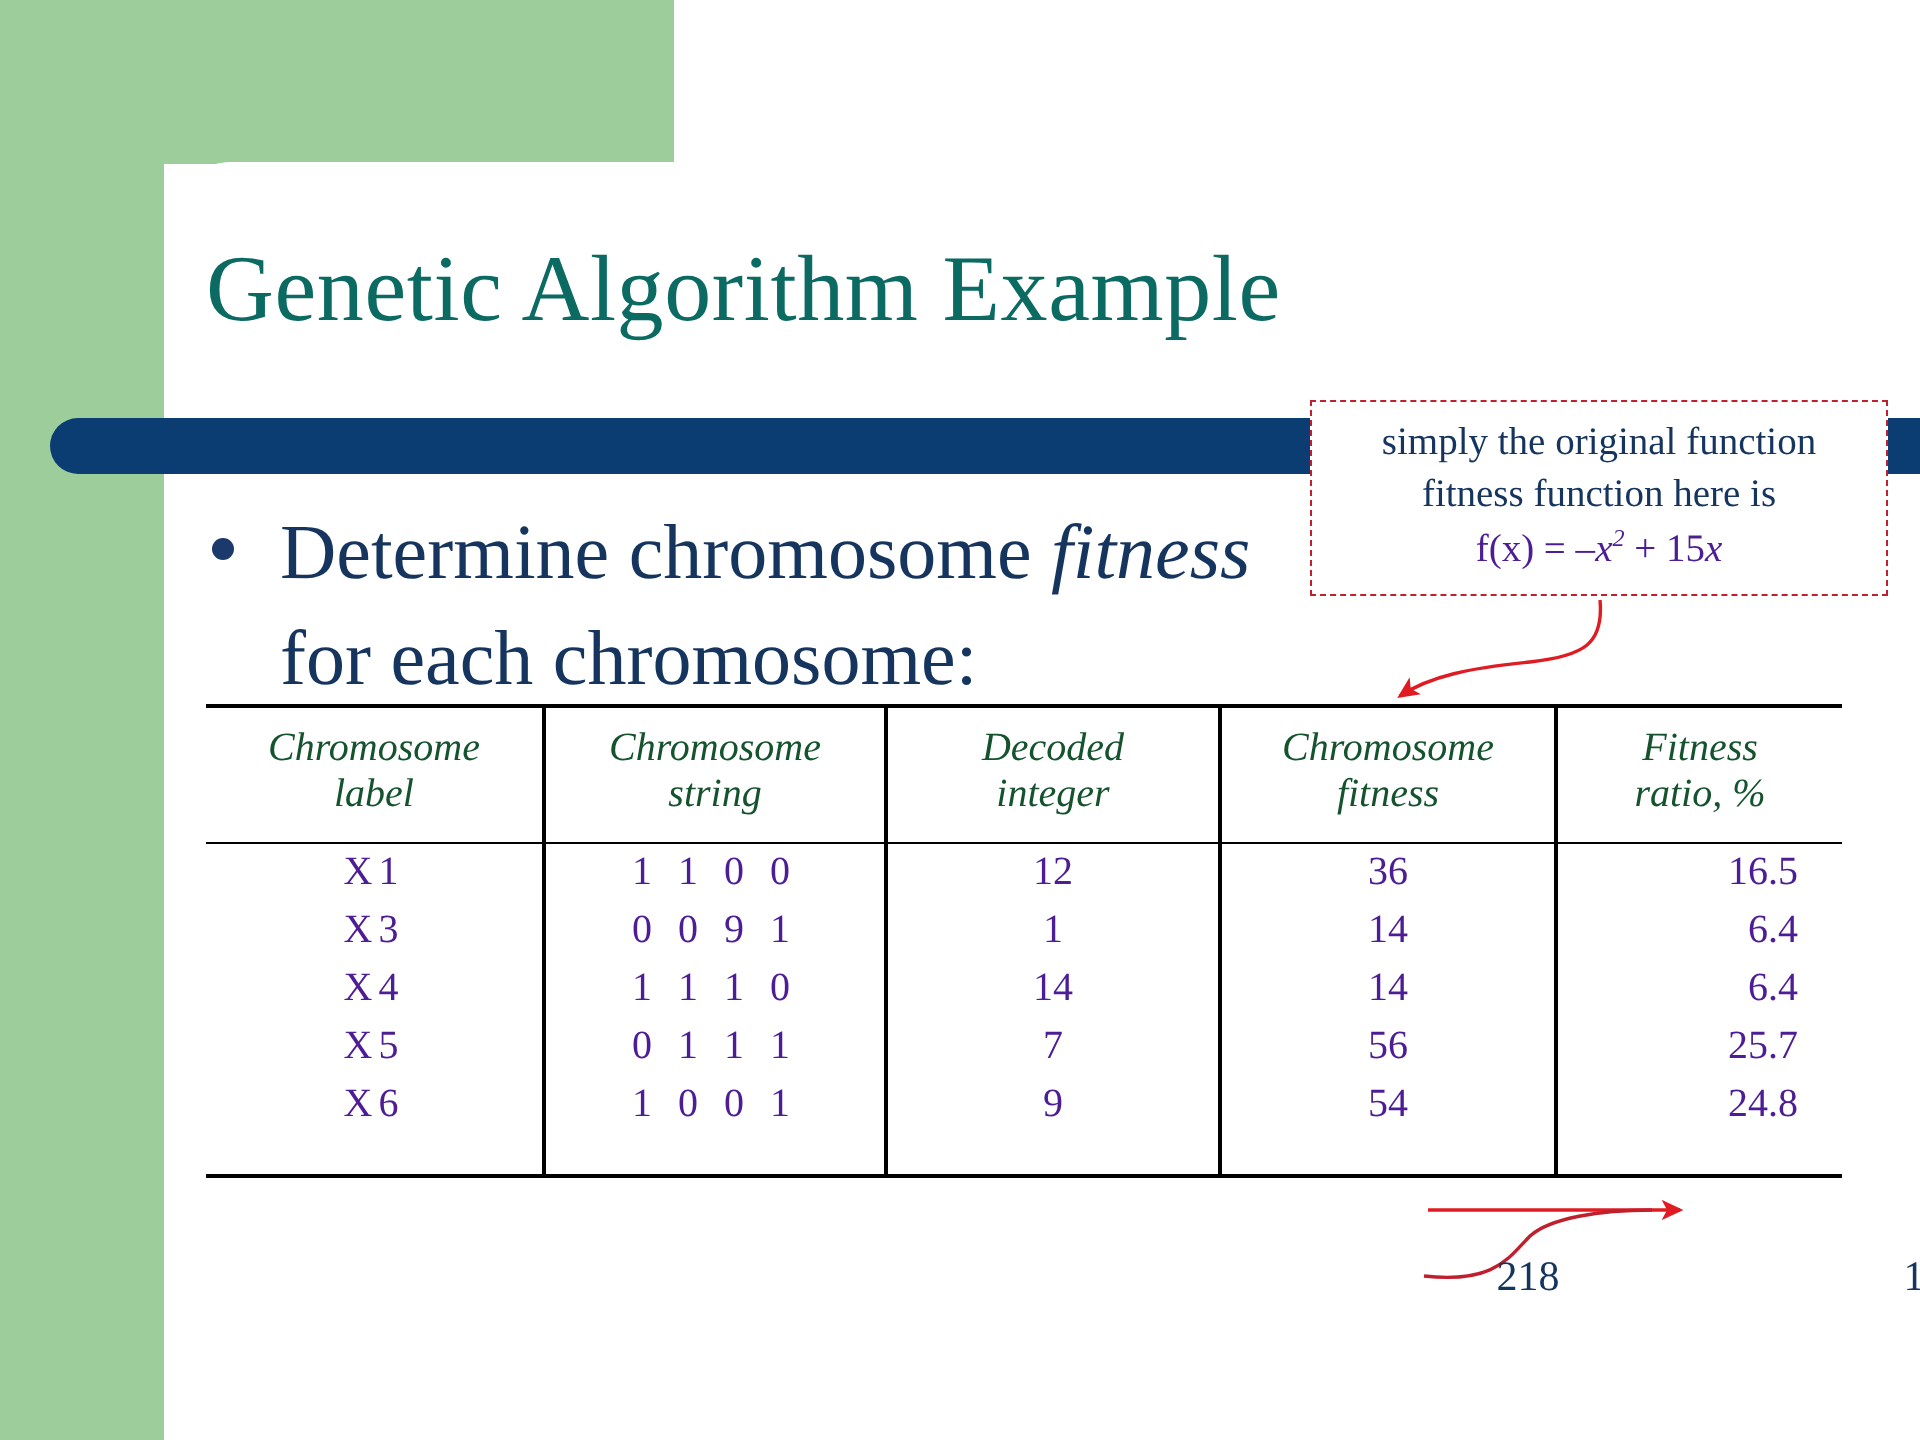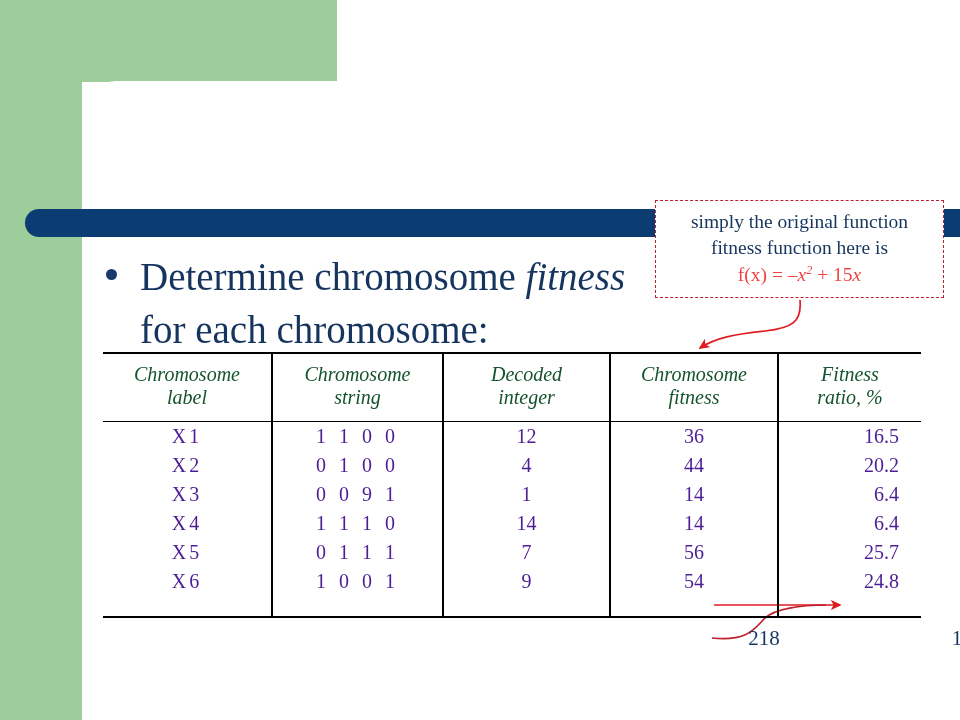--- a/index.html
+++ b/index.html
@@ -116,21 +116,21 @@
   .callout-line {
     font-size: 19.5px;
     line-height: 1.33;
     color: #15355f;
     text-align: center;
     white-space: nowrap;
   }
   .callout-formula {
     font-size: 19.5px;
     line-height: 1.4;
-    color: #ef4444;
+    color: #4c1d95;
     text-align: center;
     white-space: nowrap;
   }
   .callout-formula .var {
     font-style: italic;
   }
   .callout-formula sup {
     font-size: 0.62em;
     vertical-align: super;
     font-style: italic;
@@ -221,20 +221,21 @@
 </head>
 <body>
 
 <div class="slide">
 
   <div class="green-top-block"></div>
   <div class="green-sidebar"></div>
   <div class="white-panel"></div>
   <div class="blue-bar"></div>
 
+  <div class="title">Genetic Algorithm Example</div>
 
   <div class="bullet-row">
     <span class="bullet-dot"></span>
     <div class="bullet-text"><span>Determine chromosome </span><i>fitness</i><span> for each chromosome:</span></div>
   </div>
 
   <div class="callout">
     <div class="callout-line">simply the original function</div>
     <div class="callout-line">fitness function here is</div>
     <div class="callout-formula"><span>f(x) = –</span><span class="var">x</span><sup>2</sup><span> + 15</span><span class="var">x</span></div>
@@ -288,27 +289,20 @@
     </thead>
     <tbody>
       <tr>
         <td class="cell-label">X1</td>
         <td class="cell-string">1 1 0 0</td>
         <td class="cell-int">12</td>
         <td class="cell-fit">36</td>
         <td class="cell-ratio">16.5</td>
       </tr>
       <tr>
-        <td class="cell-label">X2</td>
-        <td class="cell-string">0 1 0 0</td>
-        <td class="cell-int">4</td>
-        <td class="cell-fit">44</td>
-        <td class="cell-ratio">20.2</td>
-      </tr>
-      <tr>
         <td class="cell-label">X3</td>
         <td class="cell-string">0 0 9 1</td>
         <td class="cell-int">1</td>
         <td class="cell-fit">14</td>
         <td class="cell-ratio">6.4</td>
       </tr>
       <tr>
         <td class="cell-label">X4</td>
         <td class="cell-string">1 1 1 0</td>
         <td class="cell-int">14</td>

